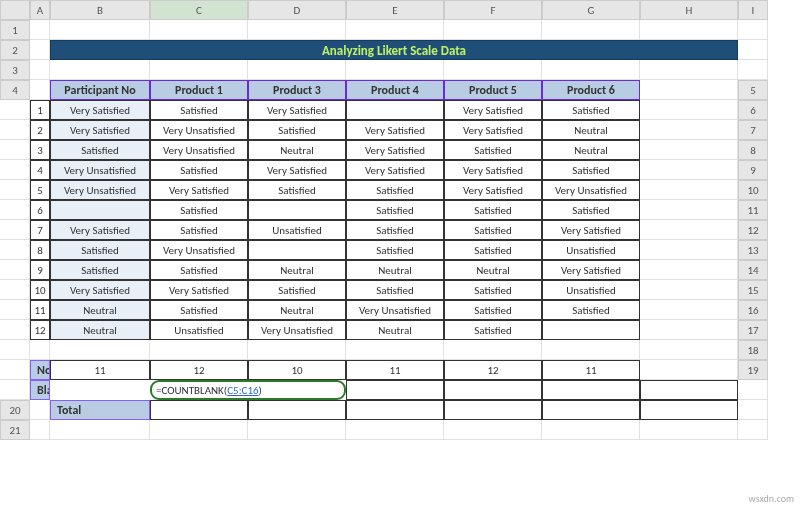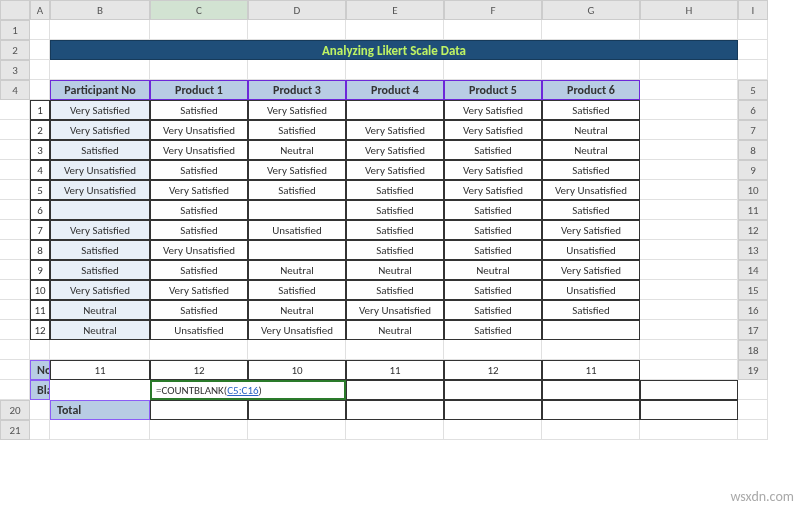--- a/index.html
+++ b/index.html
@@ -64,21 +64,21 @@
     padding-left: 4px;
     font-size: 11px;
     background: #fff;
     grid-column: 4 / 6;
   }
   .formula-cell .ref { color: #2a65c4; text-decoration: underline; }
   .watermark {
     position: absolute;
     right: 6px;
     bottom: 4px;
-    font-size: 14px;
+    font-size: 10px;
     color: #aaa;
     margin-left: 44px;
   }
 </style>
 </head>
 <body>
 
 <div class="sheet" id="grid">
     <div class="corner"></div>
     <div class="colhdr">A</div>
@@ -259,21 +259,21 @@
     <div class="cell tcell">11</div>
     <div class="cell tcell">12</div>
     <div class="cell tcell">10</div>
     <div class="cell tcell">11</div>
     <div class="cell tcell">12</div>
     <div class="cell tcell">11</div>
     <div class="cell"></div>
     <div class="rowhdr">19</div>
     <div class="cell"></div>
     <div class="cell lbl">Blank</div>
-    <div class="cell formula-cell" style="grid-column: 4 / 6;">
+    <div class="cell formula-cell" style="grid-column: 4 / 6; border-radius: 9px;">
       <span>=COUNTBLANK(</span>
       <span class="ref">C5:C16</span>
       <span>)</span>
     </div>
     <div class="cell tcell"></div>
     <div class="cell tcell"></div>
     <div class="cell tcell"></div>
     <div class="cell tcell"></div>
     <div class="cell"></div>
     <div class="rowhdr">20</div>

